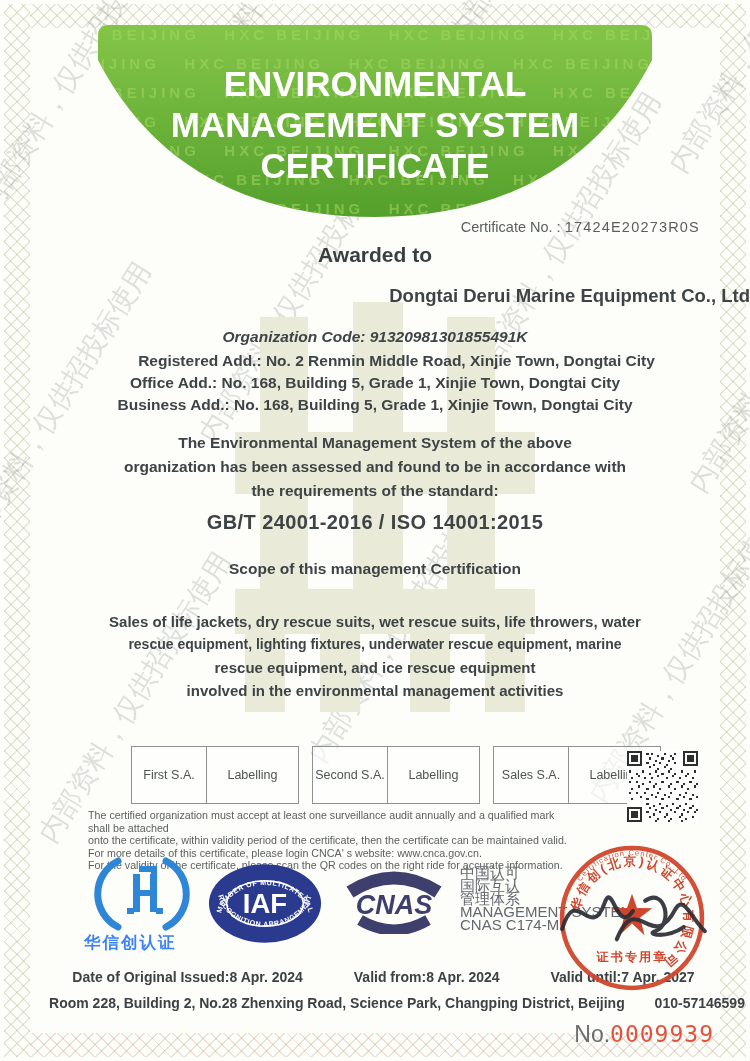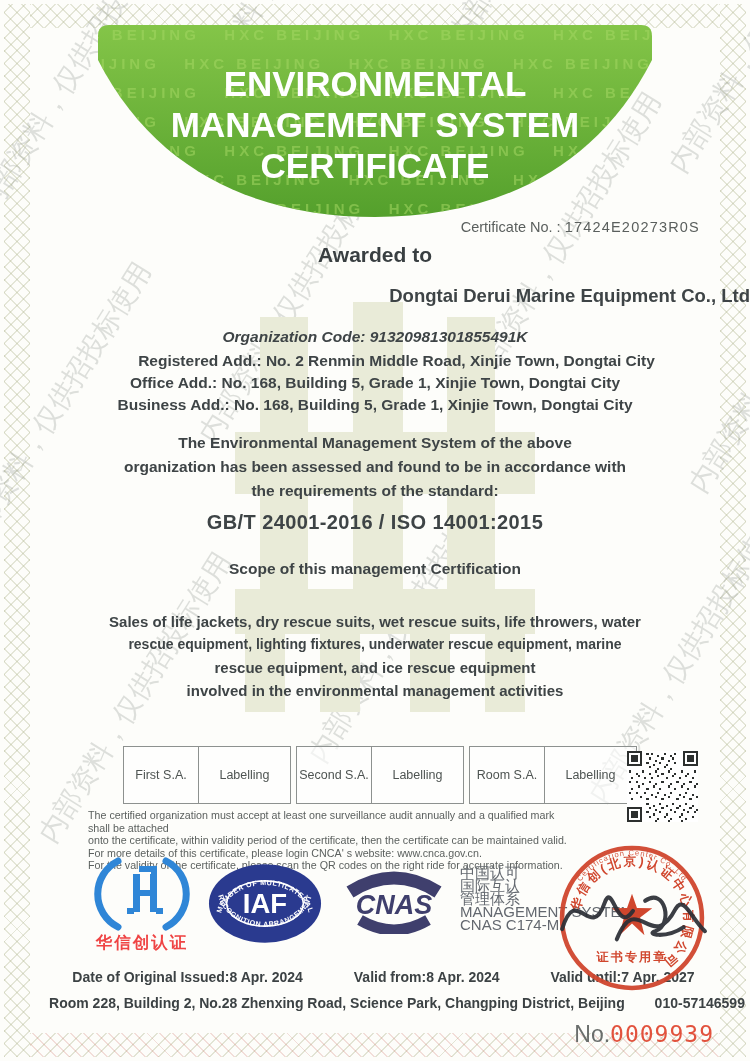--- a/index.html
+++ b/index.html
@@ -41,33 +41,33 @@
   .st1{top:434px;font-size:15.5px;}
   .st2{top:458px;font-size:15.5px;}
   .st3{top:482px;font-size:15.5px;}
   .standard{top:511px;font-size:20px;letter-spacing:.4px;}
   .scopetitle{top:560px;font-size:15.5px;}
   .sc1{top:613px;font-size:15px;}
   .sc2{top:636px;font-size:14px;}
   .sc3{top:659px;font-size:15px;}
   .sc4{top:682px;font-size:15px;}
   
-  .boxes{position:absolute;left:80px;top:746px;display:flex;gap:5px;z-index:2;padding-left:43px;}
+  .boxes{position:absolute;left:88px;top:746px;display:flex;gap:13px;z-index:2;padding-left:43px;}
   .abox{width:166px;height:56px;border:1.5px solid #8d918f;display:flex;background:rgba(255,255,255,.6);}
   .abox .cl{width:74px;border-right:1.5px solid #8d918f;display:flex;align-items:center;justify-content:center;}
   .abox .cr{flex:1;display:flex;align-items:center;justify-content:center;}
   .abox span{font-size:12.5px;color:#4e5452;}
   .qr-svg{position:absolute;left:627px;top:751px;z-index:2;}
   
   .fineprint{position:absolute;left:88px;top:809px;width:490px;z-index:2;
     color:#5c615f;font-size:10.7px;line-height:12.6px;}
   
   .hxc-svg{position:absolute;left:88px;top:854px;z-index:2;}
-  .hxc-caption{position:absolute;left:84px;top:932px;width:116px;text-align:center;z-index:2;
-    color:#ef4444;font-size:16.5px;font-weight:bold;letter-spacing:2px;}
+  .hxc-caption{position:absolute;left:84px;top:932px;width:116px;z-index:2;
+    color:#3b82f6;font-size:16.5px;font-weight:bold;letter-spacing:2px;}
   .iaf-svg{position:absolute;left:206px;top:862px;z-index:2;}
   .cnas-svg{position:absolute;left:340px;top:868px;z-index:2;}
   .cnas-block{position:absolute;left:460px;top:866px;z-index:2;color:#63686f;font-size:15px;line-height:13px;}
   .seal-svg{position:absolute;left:556px;top:842px;z-index:3;}
   
   .dates{position:absolute;left:0;right:0;top:969px;text-align:center;z-index:2;
     color:#3c4244;font-size:14px;font-weight:bold;}
   .dates span{margin:0 15px;padding-left:17px;}
   .addrline{position:absolute;left:0;right:0;top:995px;text-align:center;z-index:2;
     color:#3c4244;font-size:14px;font-weight:bold;margin-left:44px;}
@@ -171,21 +171,21 @@
     <div class="abox">
       <div class="cl">
           <span>Second S.A.</span>
         </div>
       <div class="cr">
           <span>Labelling</span>
         </div>
     </div>
     <div class="abox">
       <div class="cl">
-          <span>Room S.A.</span>
+          <span>Sales S.A.</span>
         </div>
       <div class="cr">
           <span>Labelling</span>
         </div>
     </div>
   </div>
 
   <svg class="qr-svg" width="71" height="71" viewBox="0 0 33 33" shape-rendering="crispEdges">
     <rect x="0" y="0" width="33" height="33" fill="#ffffff"></rect>
     <path fill="#2c2f2e" fill-rule="evenodd" d="M0 0h7v7H0zM1 1h5v5H1zM2 2h3v3H2zM26 0h7v7h-7zM27 1h5v5h-5zM28 2h3v3h-3zM0 26h7v7H0zM1 27h5v5H1zM2 28h3v3H2z

